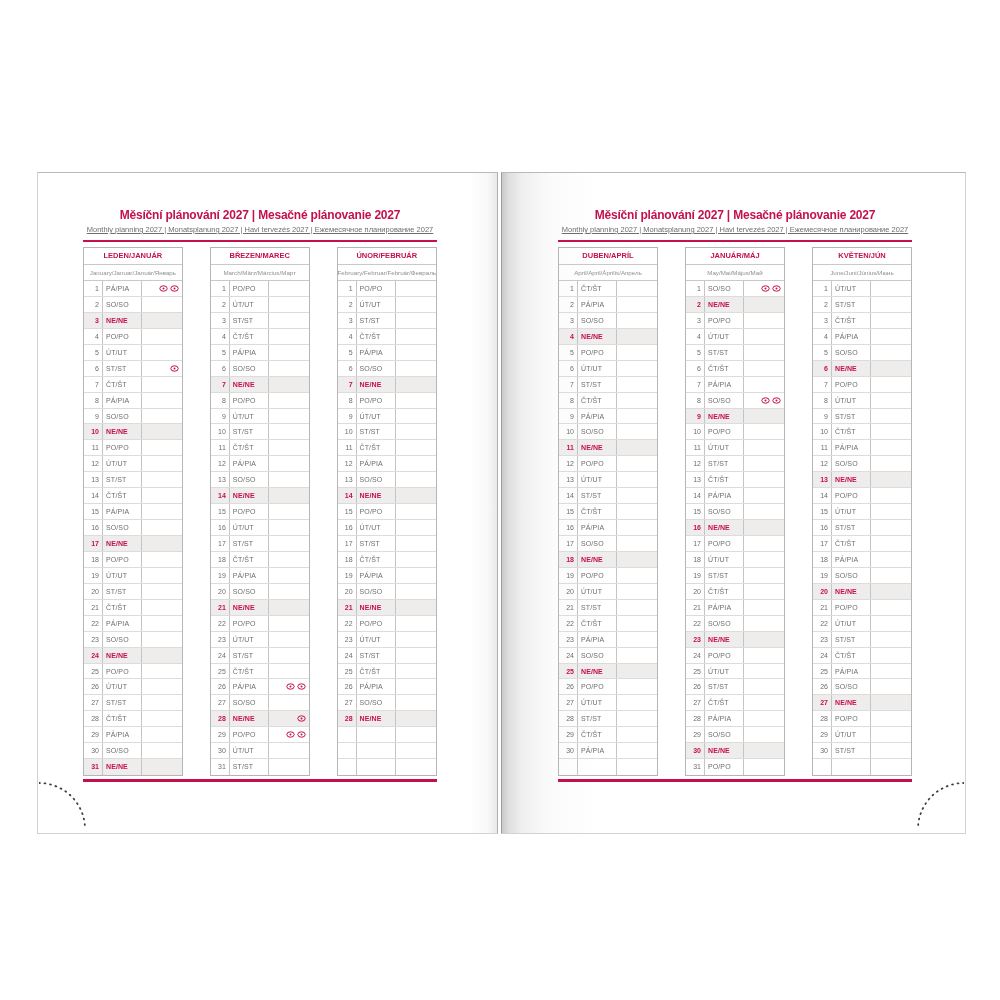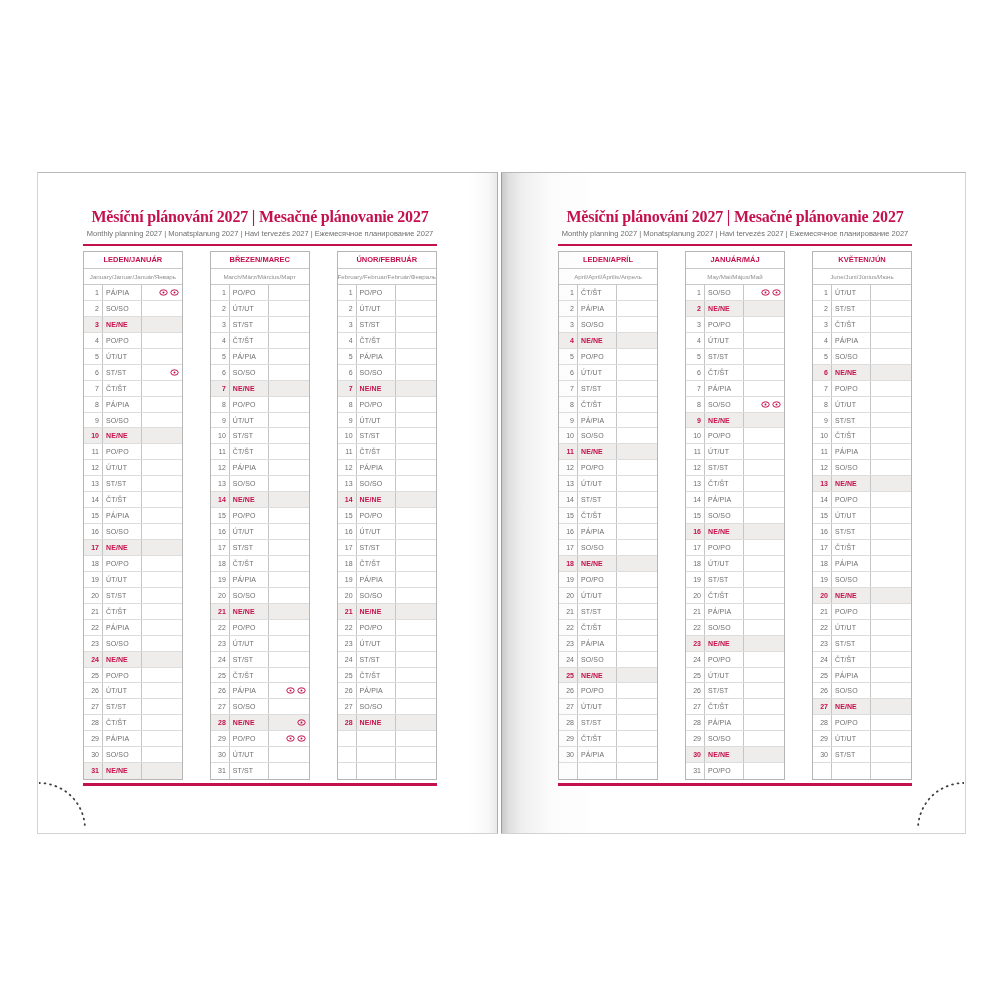--- a/index.html
+++ b/index.html
@@ -19,25 +19,25 @@
   }
   .page-right{
     left:501px;width:465px;
     background:linear-gradient(90deg,#c9c9c9 0px,#dfdfdf 7px,#efefef 20px,#fbfbfb 48px,#ffffff 95px);
     border-left:1px solid #9e9e9e;
   }
   .content{position:relative;width:354px;padding-top:35px;}
   .page-left .content{margin-left:45px;}
   .page-right .content{margin-left:56px;}
   .title{
-    margin:0 0 3px 0;text-align:center;font-size:16px;font-weight:bold;
-    letter-spacing:-0.2px;color:#c4114d;white-space:nowrap;font-family:Liberation Serif, serif;
+    margin:0 0 3px 0;text-align:center;font-size:12px;font-weight:bold;
+    letter-spacing:-0.2px;color:#c4114d;white-space:nowrap;
   }
   .subtitle{
-    text-align:center;font-size:7.5px;color:#6d6e70;margin-bottom:6px;white-space:nowrap;
+    text-align:center;font-size:7.5px;color:#6d6e70;margin-bottom:6px;white-space:nowrap;text-decoration:underline;
   }
   .rule{height:2px;background:#c4114d;margin-bottom:5px;}
   .months{display:flex;gap:27px;}
   .month{
     width:112px;box-sizing:border-box;border:1px solid #b5b5b5;background:transparent;
   }
   .m-name{
     height:16px;line-height:16px;text-align:center;font-size:7.5px;font-weight:bold;
     color:#c4114d;border-bottom:1px solid #c9c9c9;white-space:nowrap;overflow:hidden;
   }
@@ -610,21 +610,21 @@
     </svg>
   </div>
 
   <div class="page page-right">
     <div class="content">
       <h1 class="title">Měsíční plánování 2027 | Mesačné plánovanie 2027</h1>
       <div class="subtitle">Monthly planning 2027 | Monatsplanung 2027 | Havi tervezés 2027 | Ежемесячное планирование 2027</div>
       <div class="rule"></div>
       <div class="months">
   <div class="month">
-    <div class="m-name">LEDEN/APRÍL</div>
+    <div class="m-name">DUBEN/APRÍL</div>
     <div class="m-sub">April/April/Április/Апрель</div>
     <div class="m-body">
               <div class="row">
                 <span class="c-num">1</span>
                 <span class="c-day">ČT/ŠT</span>
                 <span class="c-note"></span>
               </div>
               <div class="row">
                 <span class="c-num">2</span>
                 <span class="c-day">PÁ/PIA</span>

